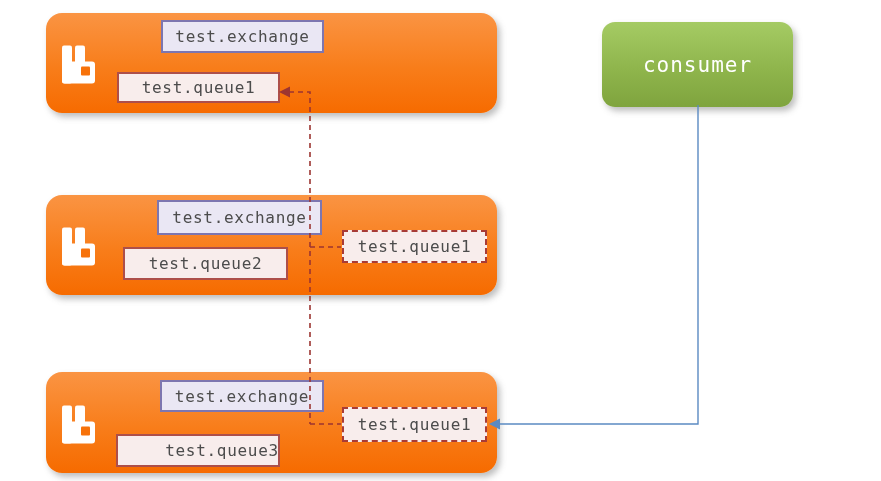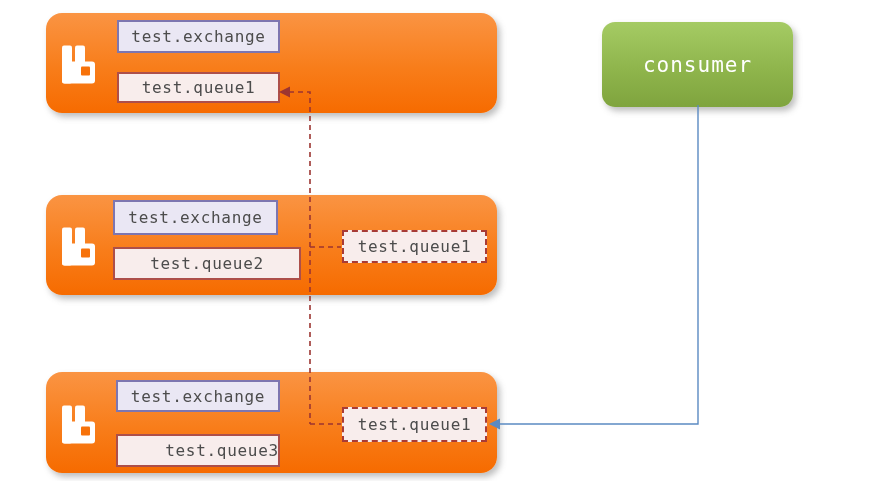--- a/index.html
+++ b/index.html
@@ -15,21 +15,21 @@
   .rabbit-icon{position:absolute;left:16px;top:50%;width:33px;height:38px;transform:translateY(-46%);}
   .rabbit-icon .part{position:absolute;background:#ffffff;border-radius:2px;}
   .rabbit-icon .bar-left{left:0;top:0;width:10px;height:38px;}
   .rabbit-icon .bar-mid{left:13px;top:0;width:10px;height:19px;}
   .rabbit-icon .base{left:0;top:16px;width:33px;height:22px;border-radius:3px;}
   .rabbit-icon .hole{position:absolute;left:19px;top:21px;width:9px;height:9px;background:#f7720a;border-radius:1px;}
   .tag{
     position:absolute;display:flex;align-items:center;justify-content:center;
     font-size:16px;letter-spacing:0.7px;color:#4c4c4c;box-sizing:border-box;white-space:nowrap;
   }
-  .exchange{background:#eae7f4;border:2px solid #7d76b0;}
+  .exchange{background:#eae7f4;border:2px solid #7d76b0;margin-left:44px;}
   .queue{background:#f8edec;border:2px solid #ad4f4a;}
   .ghost{background:#f8edec;border:2px dashed #a83b36;}
   .consumer{
     position:absolute;left:602px;top:22px;width:191px;height:85px;border-radius:13px;
     background:linear-gradient(180deg,#a5cb64 0%,#8fb54c 55%,#7fa43e 100%);
     box-shadow:3px 4px 6px rgba(110,110,110,.45);
     display:flex;flex-direction:row;align-items:center;justify-content:center;
     color:#ffffff;font-size:21px;letter-spacing:1px;line-height:28px;
   }
   #wires{position:absolute;left:0;top:0;width:881px;height:481px;pointer-events:none;}
@@ -51,21 +51,21 @@
   </div>
 
   <div class="broker" style="top:195px;">
     <div class="rabbit-icon">
       <div class="part bar-left"></div>
       <div class="part bar-mid"></div>
       <div class="part base"></div>
       <div class="hole"></div>
     </div>
     <div class="tag exchange" style="left:67px;top:5px;width:165px;height:35px;">test.exchange</div>
-    <div class="tag queue" style="left:67px;top:52px;width:188px;height:33px;">test.queue2</div>
+    <div class="tag queue" style="left:77px;top:52px;width:165px;height:33px;">test.queue2</div>
     <div class="tag ghost" style="left:296px;top:35px;width:145px;height:33px;">test.queue1</div>
   </div>
 
   <div class="broker" style="top:372px;height:101px;">
     <div class="rabbit-icon">
       <div class="part bar-left"></div>
       <div class="part bar-mid"></div>
       <div class="part base"></div>
       <div class="hole"></div>
     </div>

